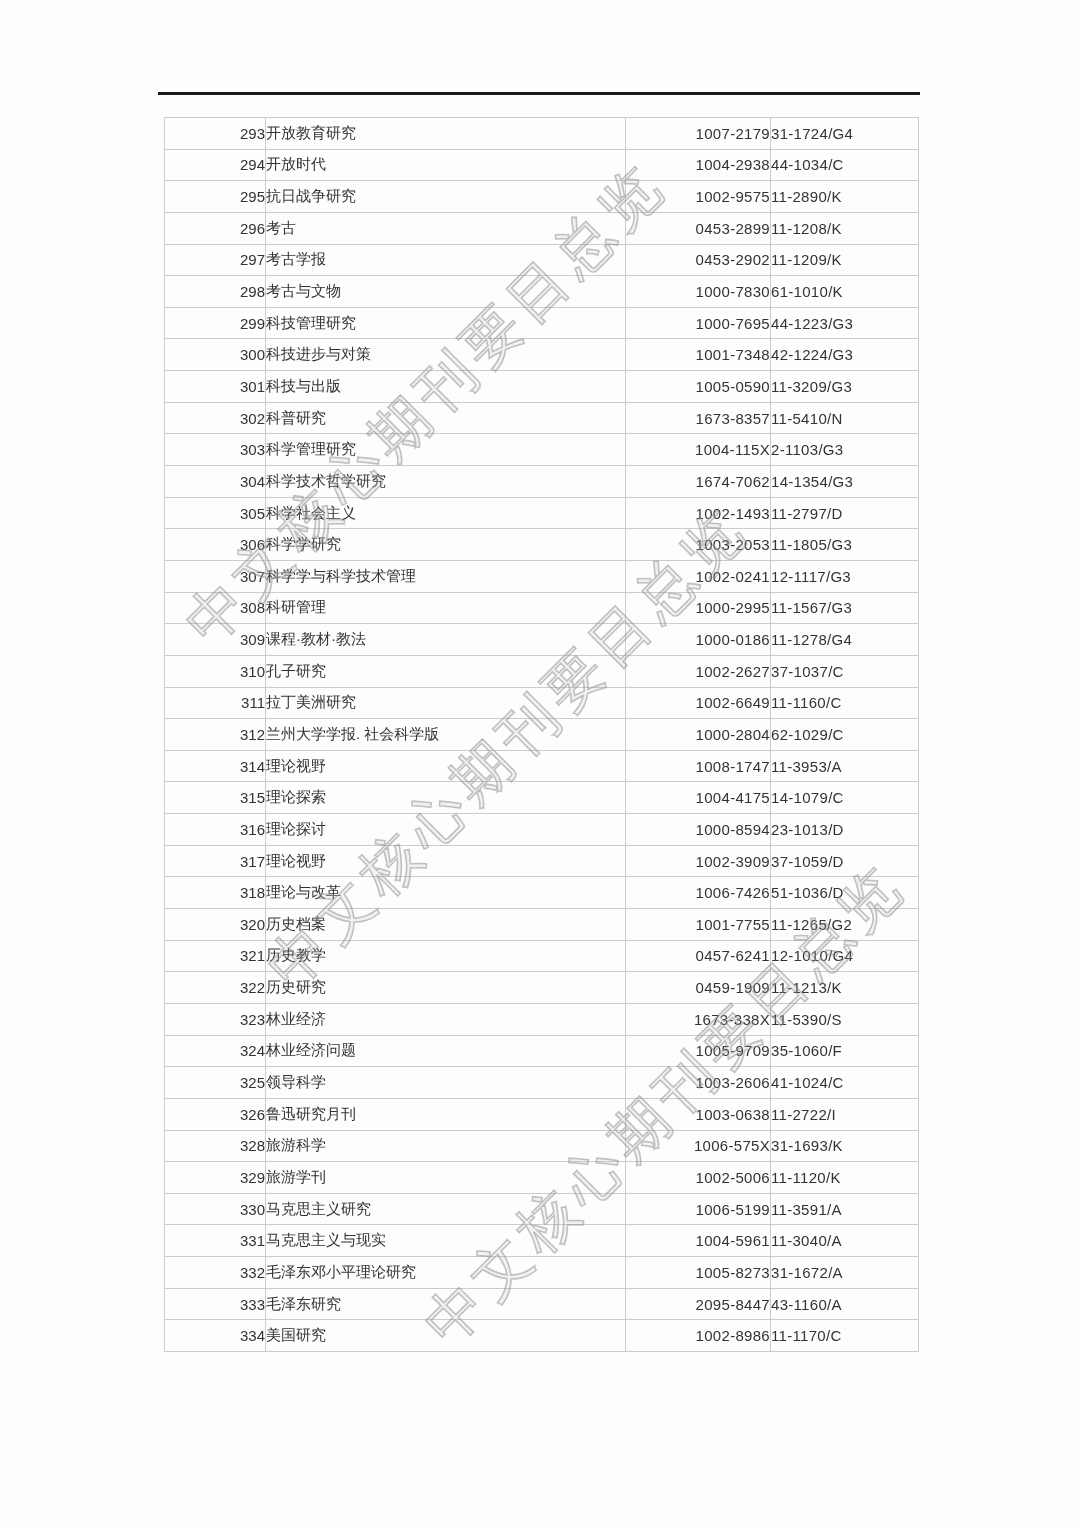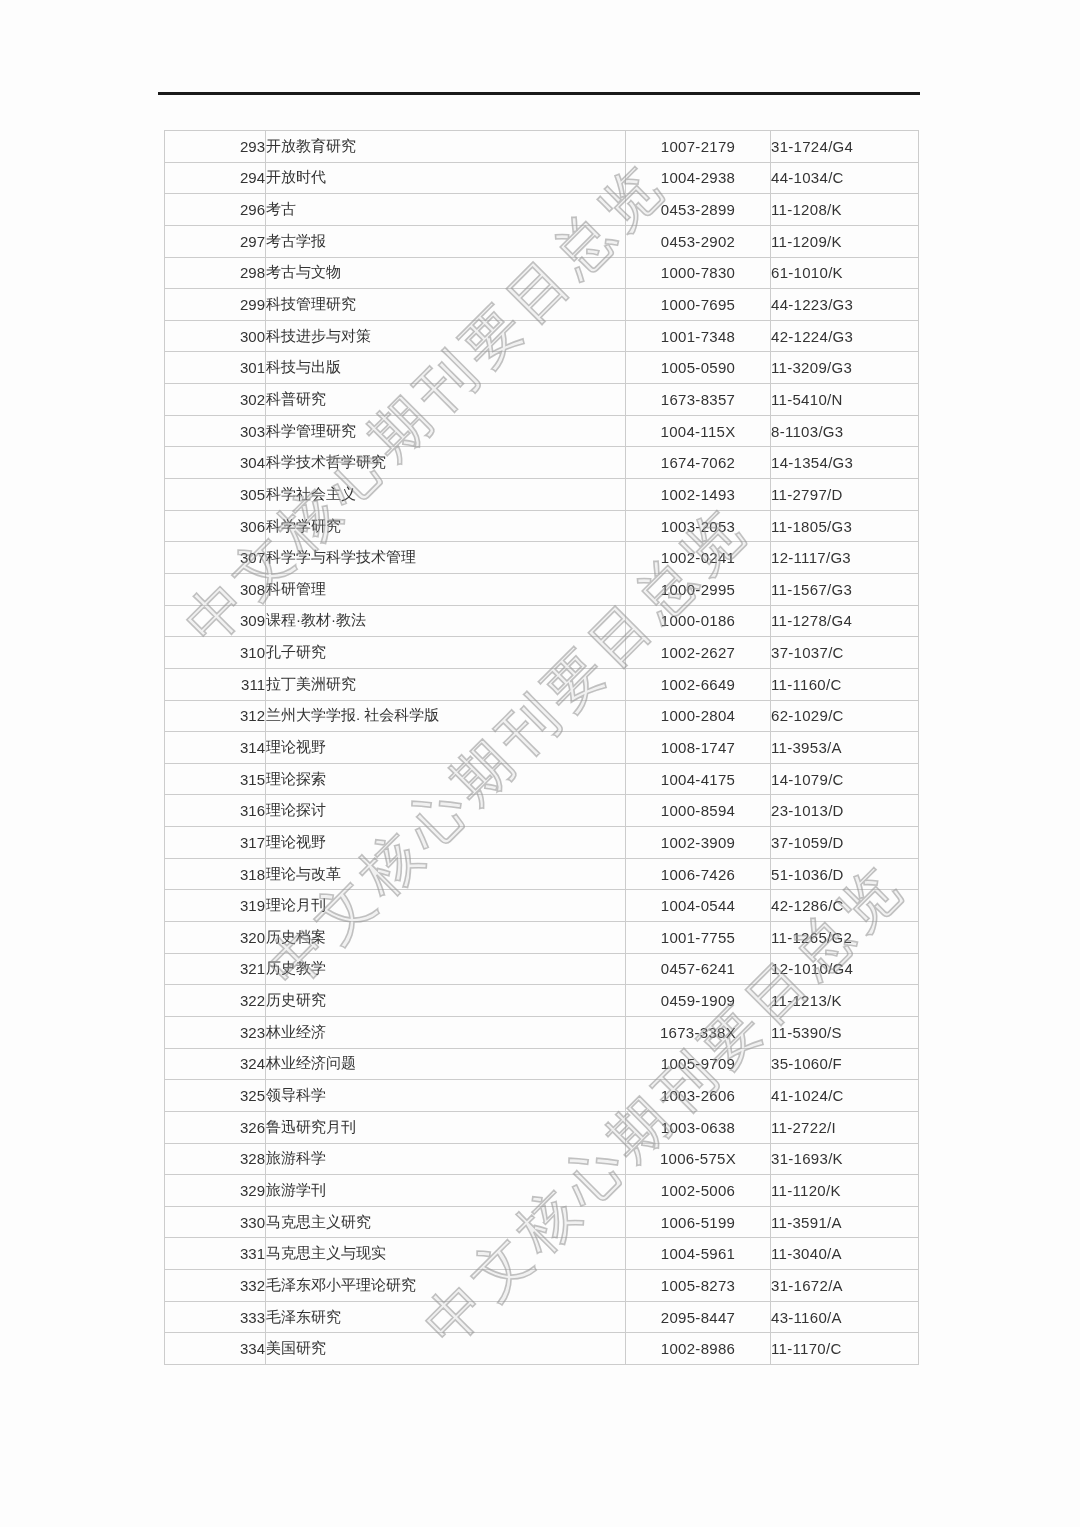--- a/index.html
+++ b/index.html
@@ -21,21 +21,21 @@
     left: 158px;
     top: 92px;
     width: 762px;
     height: 3px;
     background: #1a1a1a;
   }
   
   table.journal-table {
     position: absolute;
     left: 164px;
-    top: 130px;
+    top: 117px;
     width: 754px;
     height: 1235px;
     border-collapse: collapse;
     table-layout: fixed;
   }
   table.journal-table td {
     border: 1px solid #cccccc;
     font-size: 15px;
     color: #333333;
     vertical-align: middle;
@@ -43,21 +43,21 @@
     overflow: hidden;
     white-space: nowrap;
   }
   table.journal-table tr { height: 29.4px; }
   col.col-no   { width: 101px; }
   col.col-name { width: 360px; }
   col.col-issn { width: 145px; }
   col.col-cn   { width: 148px; }
   td.c-no   { text-align: right; padding-right: 10px; }
   td.c-name { text-align: left;  padding-left: 12px; }
-  td.c-issn { text-align: center;  padding-left: 9px; letter-spacing: 0.3px; }
+  td.c-issn { text-align: right;  padding-left: 9px; letter-spacing: 0.3px; }
   td.c-cn   { text-align: left;  padding-left: 9px; letter-spacing: 0.3px; }
   
   .watermark {
     position: absolute;
     white-space: nowrap;
     font-size: 58px;
     letter-spacing: 7px;
     font-weight: 400;
     color: rgba(160,160,160,0.12);
     -webkit-text-stroke: 1.6px rgba(148,148,148,0.55);
@@ -94,20 +94,26 @@
     <td class="c-issn">1007-2179</td>
     <td class="c-cn">31-1724/G4</td>
   </tr>
         <tr>
     <td class="c-no">294</td>
     <td class="c-name">开放时代</td>
     <td class="c-issn">1004-2938</td>
     <td class="c-cn">44-1034/C</td>
   </tr>
         <tr>
+    <td class="c-no">295</td>
+    <td class="c-name">抗日战争研究</td>
+    <td class="c-issn">1002-9575</td>
+    <td class="c-cn">11-2890/K</td>
+  </tr>
+        <tr>
     <td class="c-no">296</td>
     <td class="c-name">考古</td>
     <td class="c-issn">0453-2899</td>
     <td class="c-cn">11-1208/K</td>
   </tr>
         <tr>
     <td class="c-no">297</td>
     <td class="c-name">考古学报</td>
     <td class="c-issn">0453-2902</td>
     <td class="c-cn">11-1209/K</td>
@@ -139,21 +145,21 @@
         <tr>
     <td class="c-no">302</td>
     <td class="c-name">科普研究</td>
     <td class="c-issn">1673-8357</td>
     <td class="c-cn">11-5410/N</td>
   </tr>
         <tr>
     <td class="c-no">303</td>
     <td class="c-name">科学管理研究</td>
     <td class="c-issn">1004-115X</td>
-    <td class="c-cn">8-1103/G3</td>
+    <td class="c-cn">2-1103/G3</td>
   </tr>
         <tr>
     <td class="c-no">304</td>
     <td class="c-name">科学技术哲学研究</td>
     <td class="c-issn">1674-7062</td>
     <td class="c-cn">14-1354/G3</td>
   </tr>
         <tr>
     <td class="c-no">305</td>
     <td class="c-name">科学社会主义</td>
@@ -226,26 +232,20 @@
     <td class="c-issn">1002-3909</td>
     <td class="c-cn">37-1059/D</td>
   </tr>
         <tr>
     <td class="c-no">318</td>
     <td class="c-name">理论与改革</td>
     <td class="c-issn">1006-7426</td>
     <td class="c-cn">51-1036/D</td>
   </tr>
         <tr>
-    <td class="c-no">319</td>
-    <td class="c-name">理论月刊</td>
-    <td class="c-issn">1004-0544</td>
-    <td class="c-cn">42-1286/C</td>
-  </tr>
-        <tr>
     <td class="c-no">320</td>
     <td class="c-name">历史档案</td>
     <td class="c-issn">1001-7755</td>
     <td class="c-cn">11-1265/G2</td>
   </tr>
         <tr>
     <td class="c-no">321</td>
     <td class="c-name">历史教学</td>
     <td class="c-issn">0457-6241</td>
     <td class="c-cn">12-1010/G4</td>

